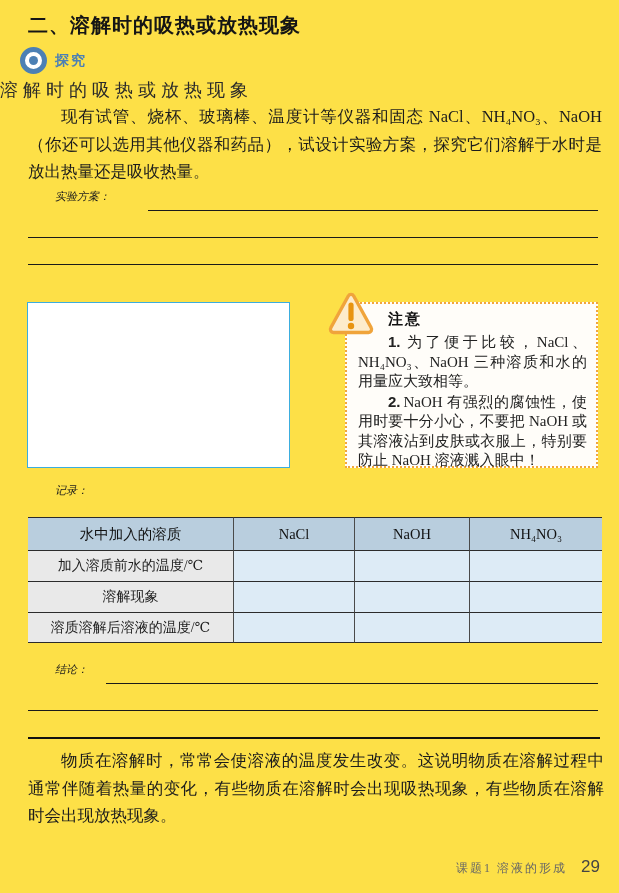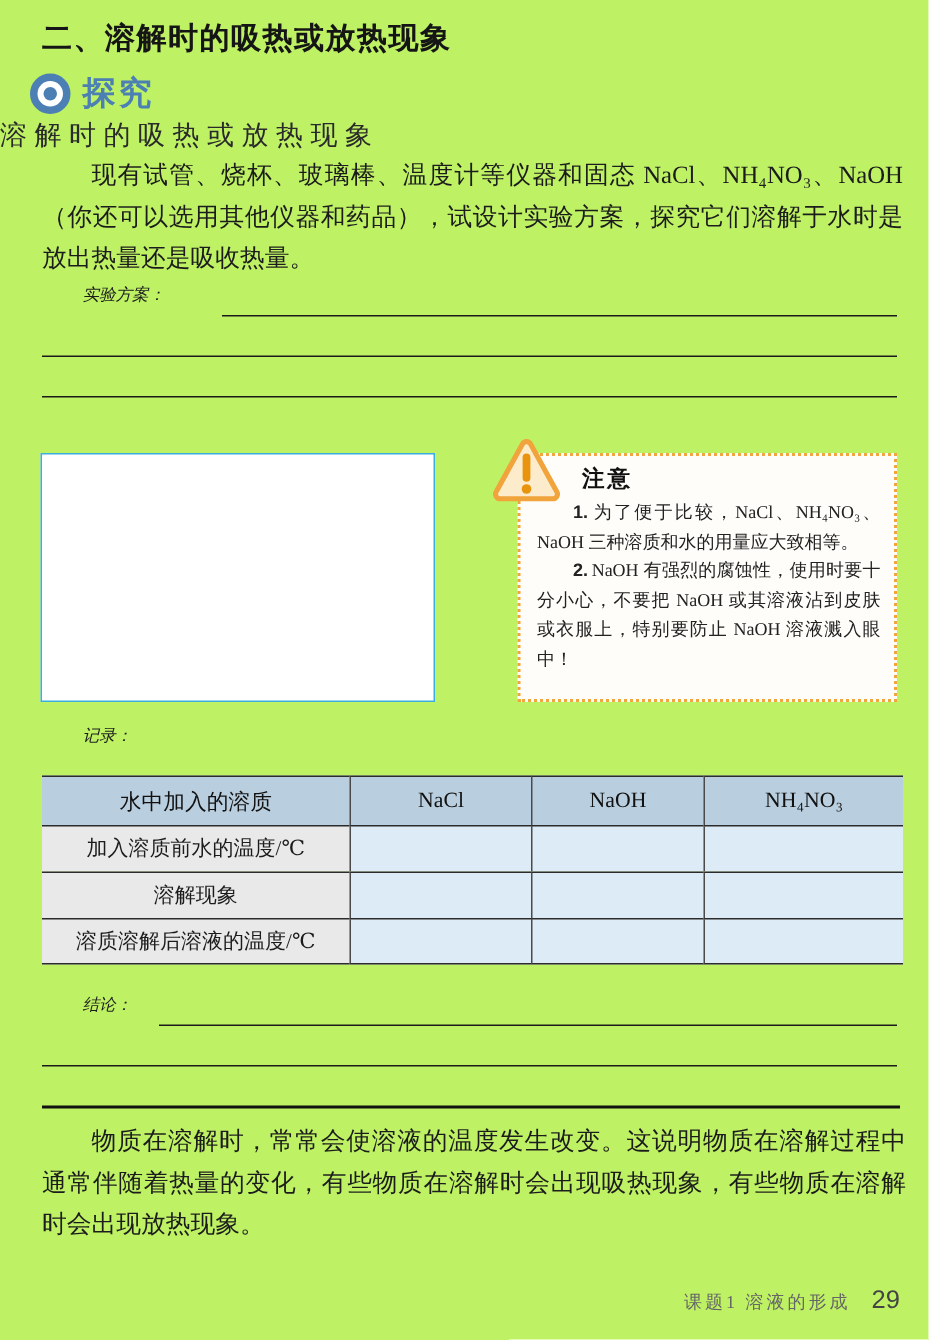--- a/index.html
+++ b/index.html
@@ -1,33 +1,33 @@
 <!DOCTYPE html>
 <html><head>
 <meta charset="utf-8">
 <style>
   html,body{margin:0;padding:0;background:#ffffff;}
   .page{
-    position:relative;width:619px;height:893px;background:#bef264;overflow:hidden;
+    position:relative;width:619px;height:893px;background:#fde047;overflow:hidden;
     font-family:"Liberation Serif","DejaVu Serif",serif;color:#1c1c1c;
   }
   .abs{position:absolute;}
   .section-title{
     left:28px;top:12px;font-family:"Liberation Sans","DejaVu Sans",sans-serif;
     font-size:20px;font-weight:bold;color:#151515;letter-spacing:1px;margin:0;
   }
   .inquiry{left:20px;top:47px;display:flex;align-items:center;gap:8px;}
   .inquiry-icon{
     width:17px;height:17px;border:5px solid #4c80b4;border-radius:50%;
     display:flex;align-items:center;justify-content:center;background:#fff;
   }
   .inquiry-dot{width:9px;height:9px;border-radius:50%;background:#4c80b4;}
   .inquiry-label{
     font-family:"Liberation Sans","DejaVu Sans",sans-serif;
-    font-size:22px;font-weight:bold;color:#4c80b4;letter-spacing:2px;
+    font-size:14px;font-weight:bold;color:#4c80b4;letter-spacing:2px;
   }
   .activity-title{
     left:0;top:78px;width:619px;text-align:left;font-size:18px;
     letter-spacing:5px;color:#2a2a2a;
   }
   .body-par{
     font-size:16.5px;line-height:27.5px;text-align:justify;text-indent:2em;
     color:#1c1c1c;margin:0;
   }
   .intro{left:28px;top:103px;width:574px;}
@@ -42,21 +42,21 @@
   .notice-box{
     left:345px;top:302px;width:253px;height:166px;box-sizing:border-box;
     border:2px dotted #f2a53c;padding:6px 9px 6px 11px;background:#fffdf9;
   }
   .notice-tri{position:absolute;left:-20px;top:-13px;}
   .notice-title{
     font-family:"Liberation Sans","DejaVu Sans",sans-serif;
     font-size:15px;font-weight:bold;color:#111;margin:0 0 3px 30px;letter-spacing:2px;
   }
   .notice-item{
-    font-size:12px;line-height:19.5px;text-align:justify;text-indent:2em;
+    font-size:15px;line-height:19.5px;text-align:justify;text-indent:2em;
     margin:0;color:#222;
   }
   .notice-item b{font-family:"Liberation Sans","DejaVu Sans",sans-serif;}
   .rec-table{
     left:28px;top:517px;width:574px;display:grid;
     grid-template-columns:205px 121px 115px 133px;
     grid-template-rows:33px 31px 31px 31px;
     font-size:14.5px;
   }
   .cell{

